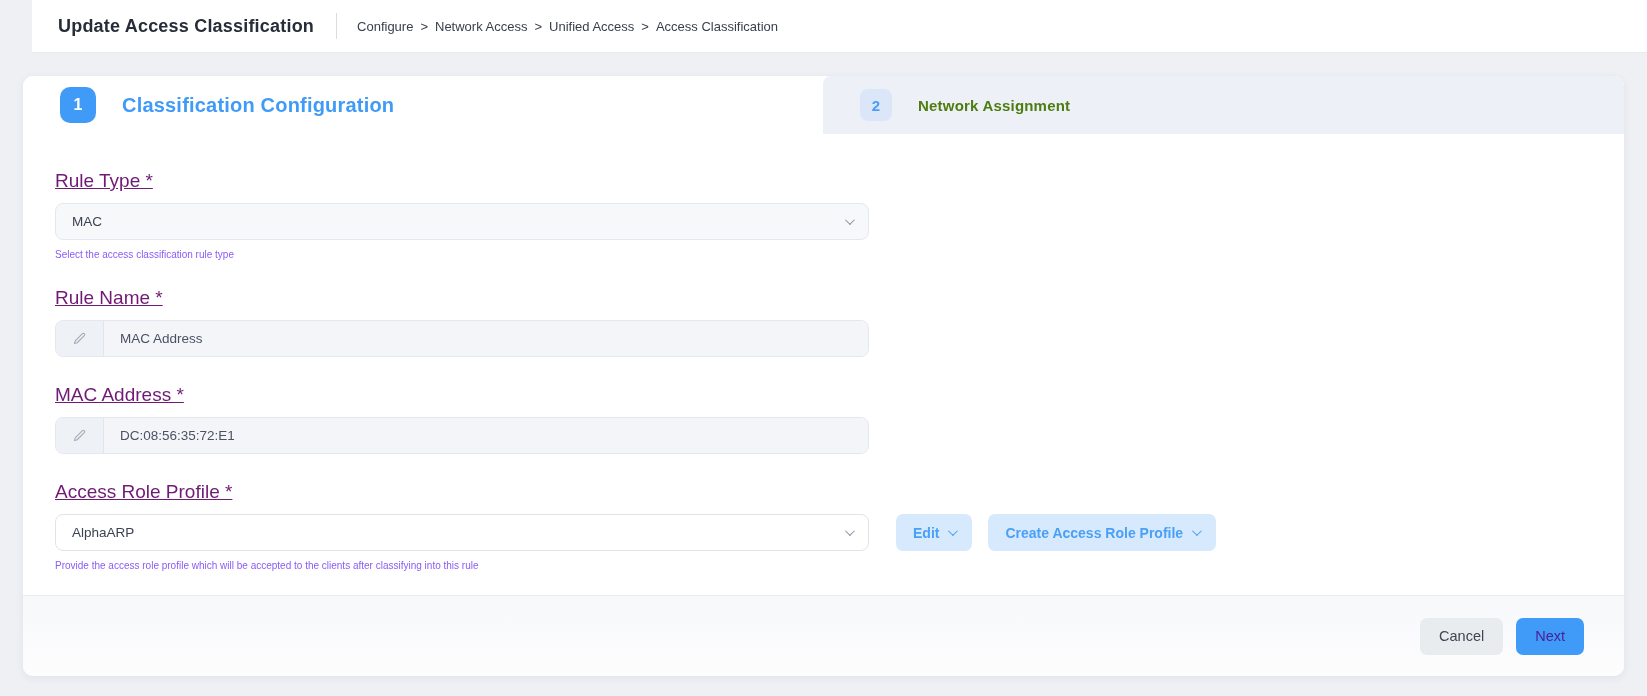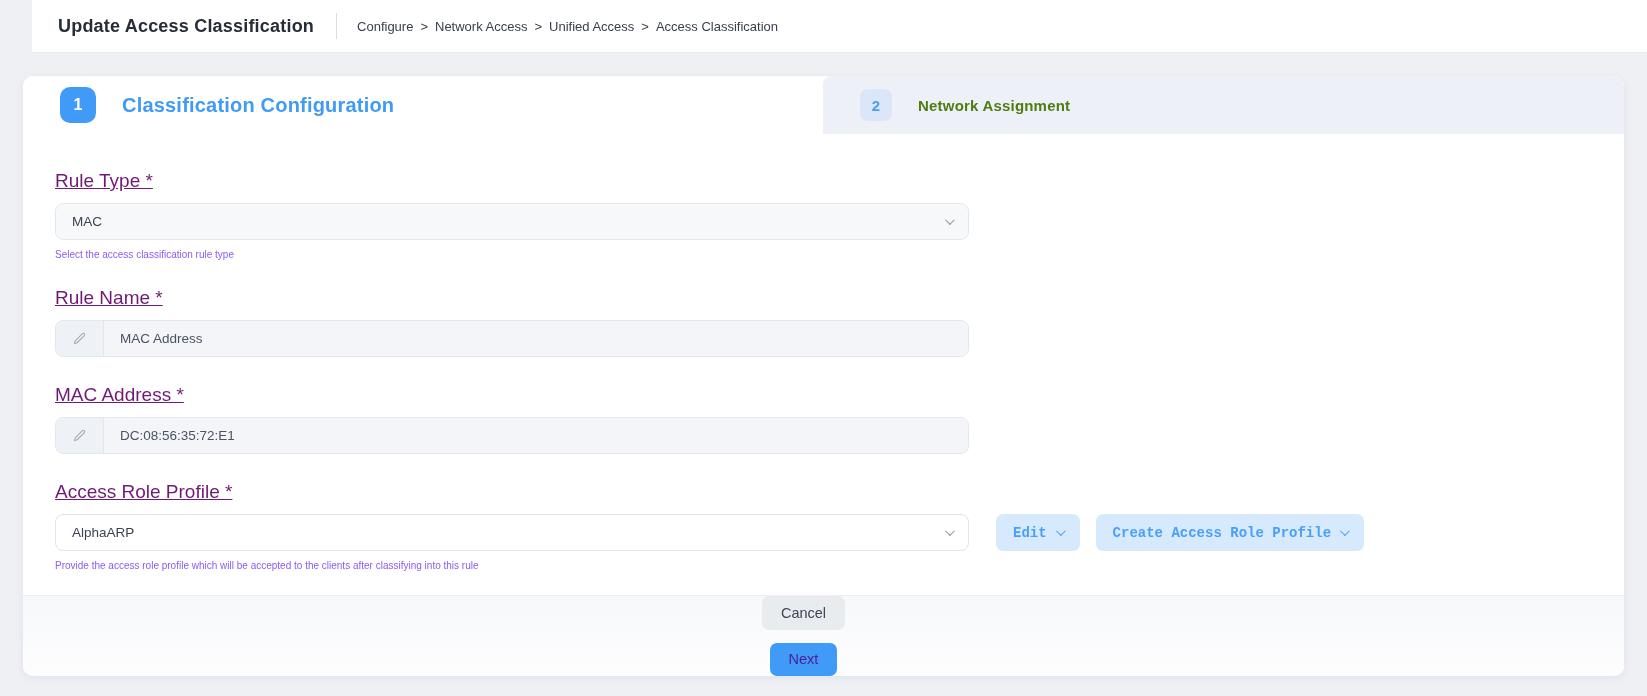--- a/index.html
+++ b/index.html
@@ -88,21 +88,21 @@
   }
   .tab-label-active { color: #3f9bf7; font-size: 20px; font-weight: 700; letter-spacing:.2px; }
   .tab-label-inactive { color: #4d7c0f; font-size: 15px; font-weight: 700; letter-spacing:.2px; }
 
   
   .form-body { padding: 36px 0 0 32px; }
   .field-group { margin-bottom: 27px; }
   .field-label { font-size: 19px; color: #701a75; margin-bottom: 11px; text-decoration: underline; }
   .helper-text { font-size: 10px; color: #8b5cf6; margin-top: 9px; }
 
-  .control-w { width: 914px; }
+  .control-w { width: 814px; }
 
   .select-box {
     height: 37px;
     border-radius: 8px;
     display: flex;
     align-items: center;
     justify-content: space-between;
     padding: 0 16px;
     font-size: 13.5px;
     color: #3b4352;
@@ -146,21 +146,21 @@
     padding: 0 16px;
   }
 
   .arp-row { display: flex; align-items: center; gap: 27px; }
   .btn-soft {
     height: 37px;
     border: none;
     border-radius: 7px;
     background: #d7e9fc;
     color: #4aa0f6;
-    font-family: Liberation Mono, monospace;
+    font-family: Liberation Sans, sans-serif;
     font-size: 14px;
     font-weight: 600;
     display: inline-flex;
     align-items: center;
     gap: 9px;
     padding: 0 17px;
     cursor: pointer;
     text-align: right;
   }
   .arp-row .btn-gap { margin-left: -11px; }
@@ -171,21 +171,20 @@
     left: 0; right: 0; bottom: 0;
     height: 81px;
     border-top: 1px solid #ecEEf2;
     border-top: 1px solid #ecedf2;
     background: linear-gradient(#f7f8fa, #fdfdfe);
     display: flex;
     align-items: center;
     justify-content: flex-end;
     gap: 13px;
     padding-right: 40px;
-    flex-direction: column;
   }
   .btn {
     height: 37px;
     border: none;
     border-radius: 7px;
     font-family: "Liberation Sans", sans-serif;
     font-size: 14.5px;
     padding: 0 19px;
     cursor: pointer;
   }

